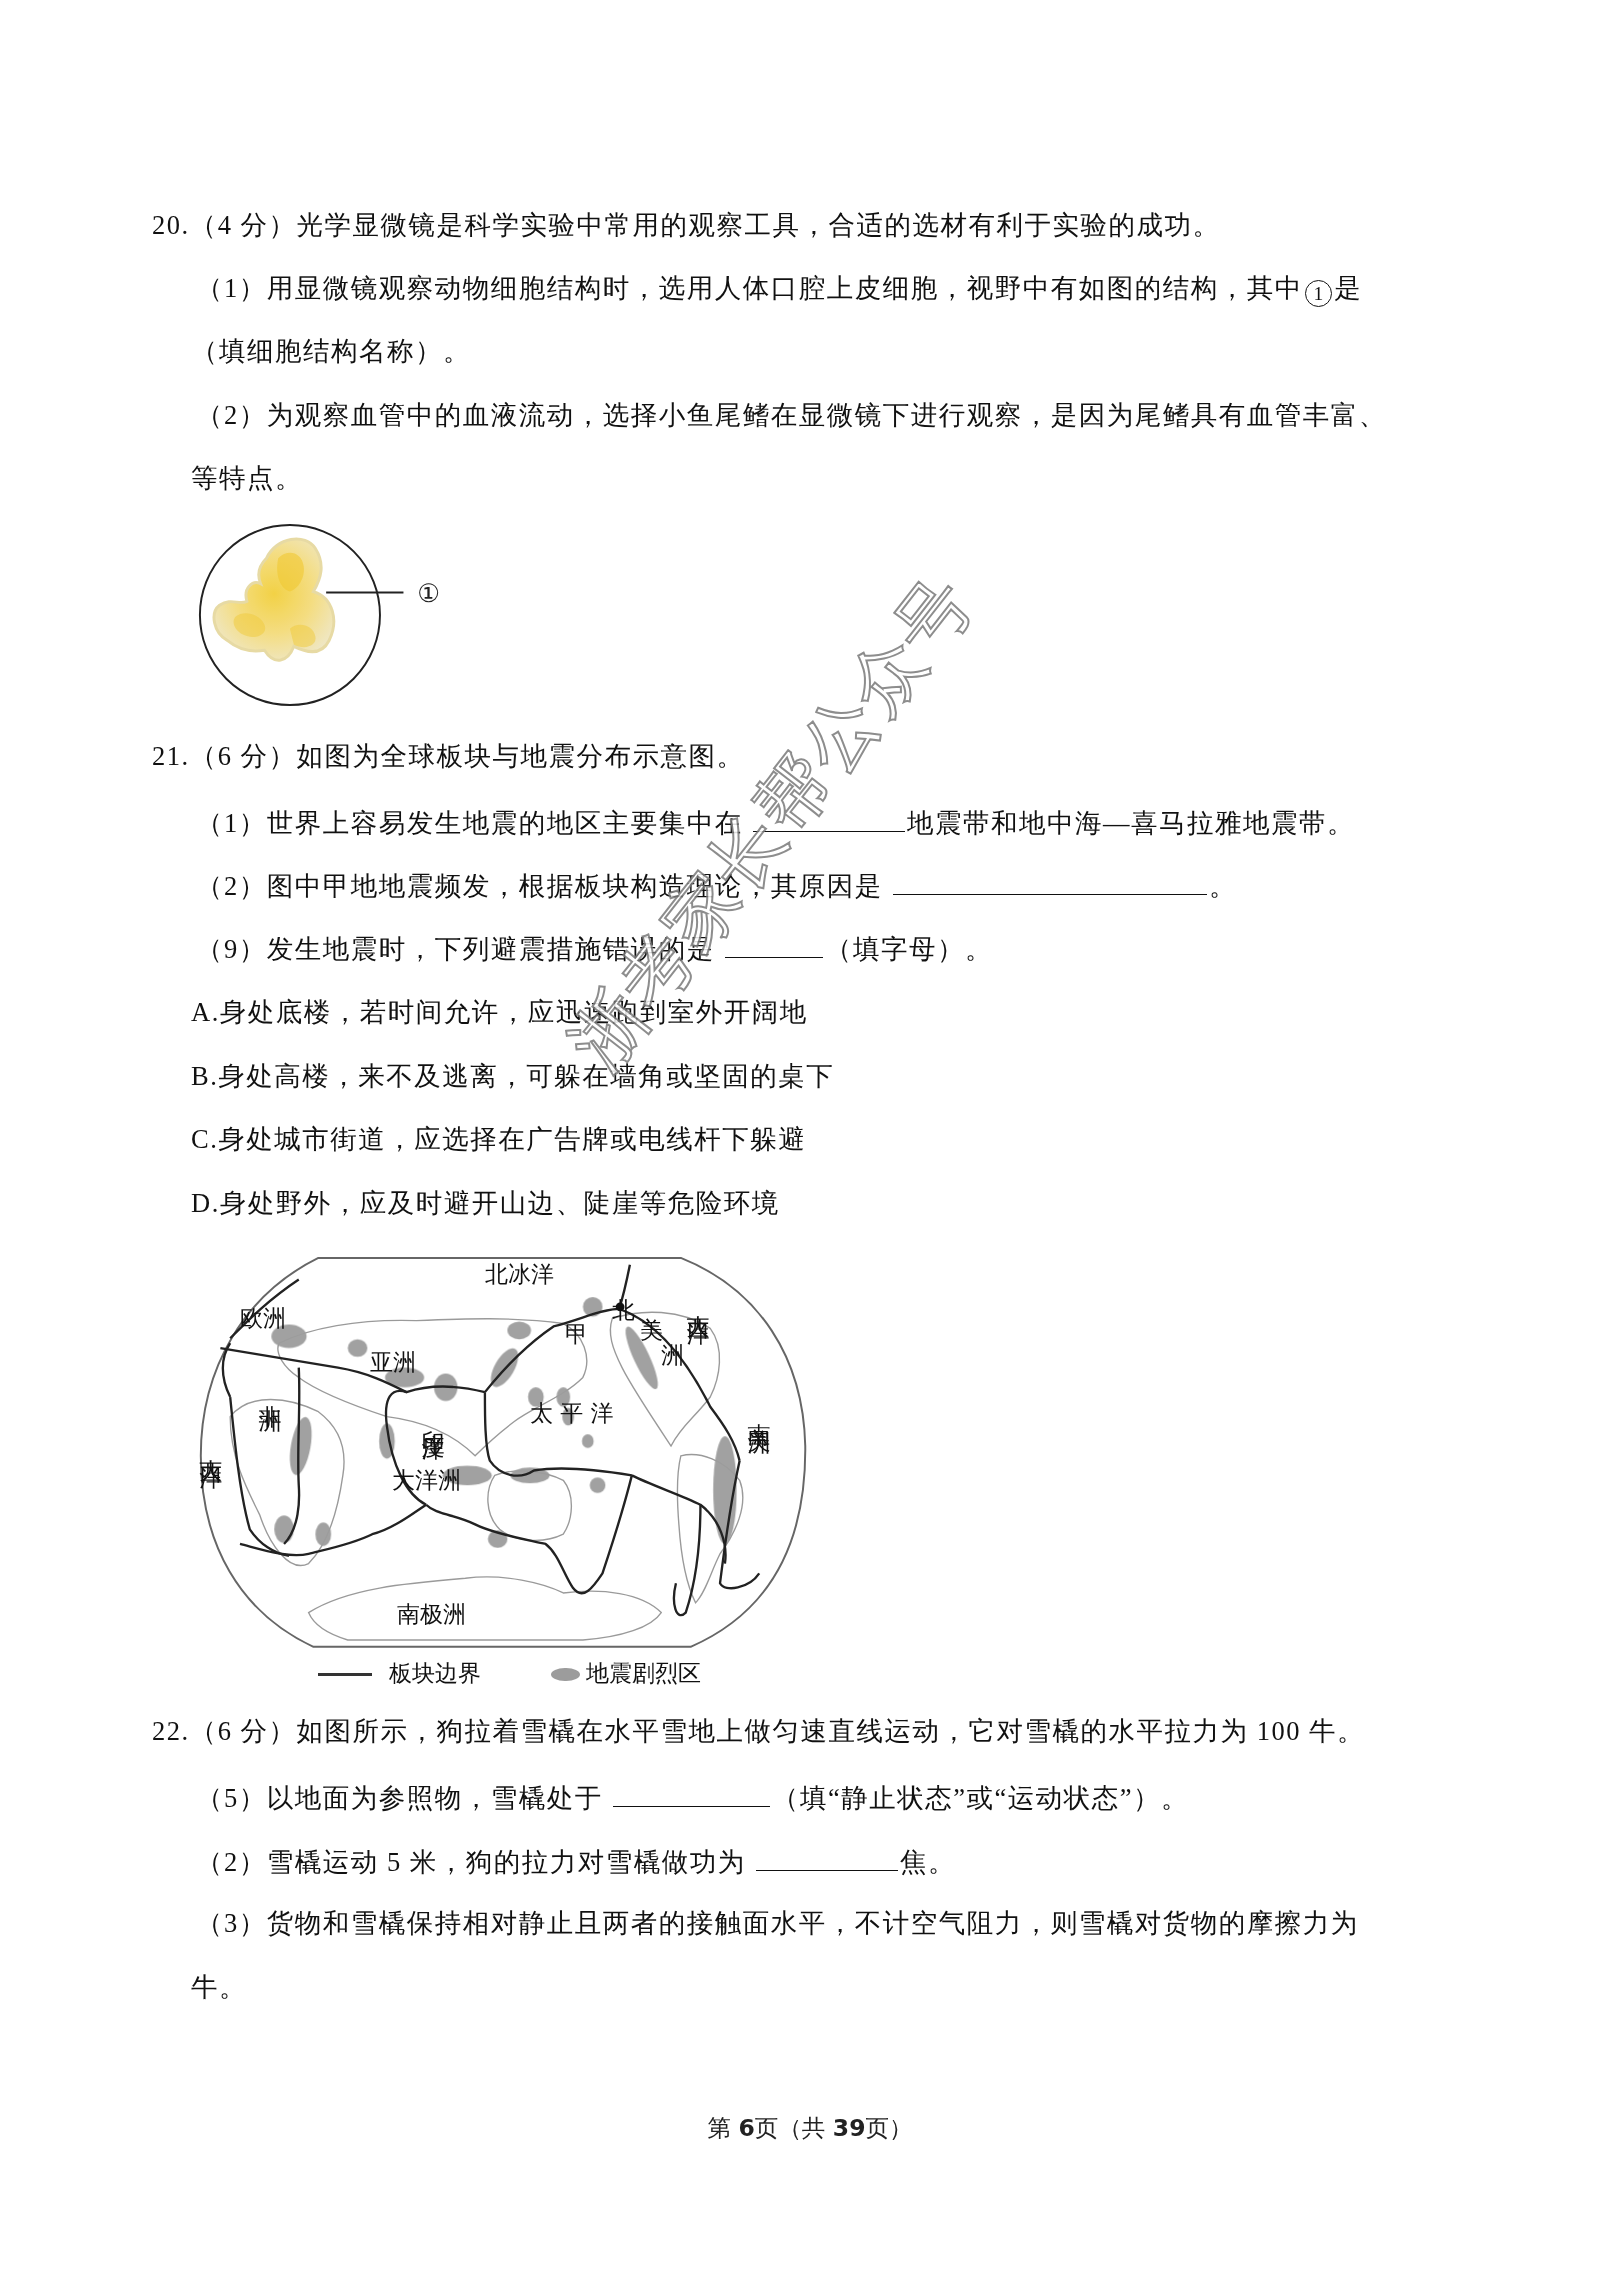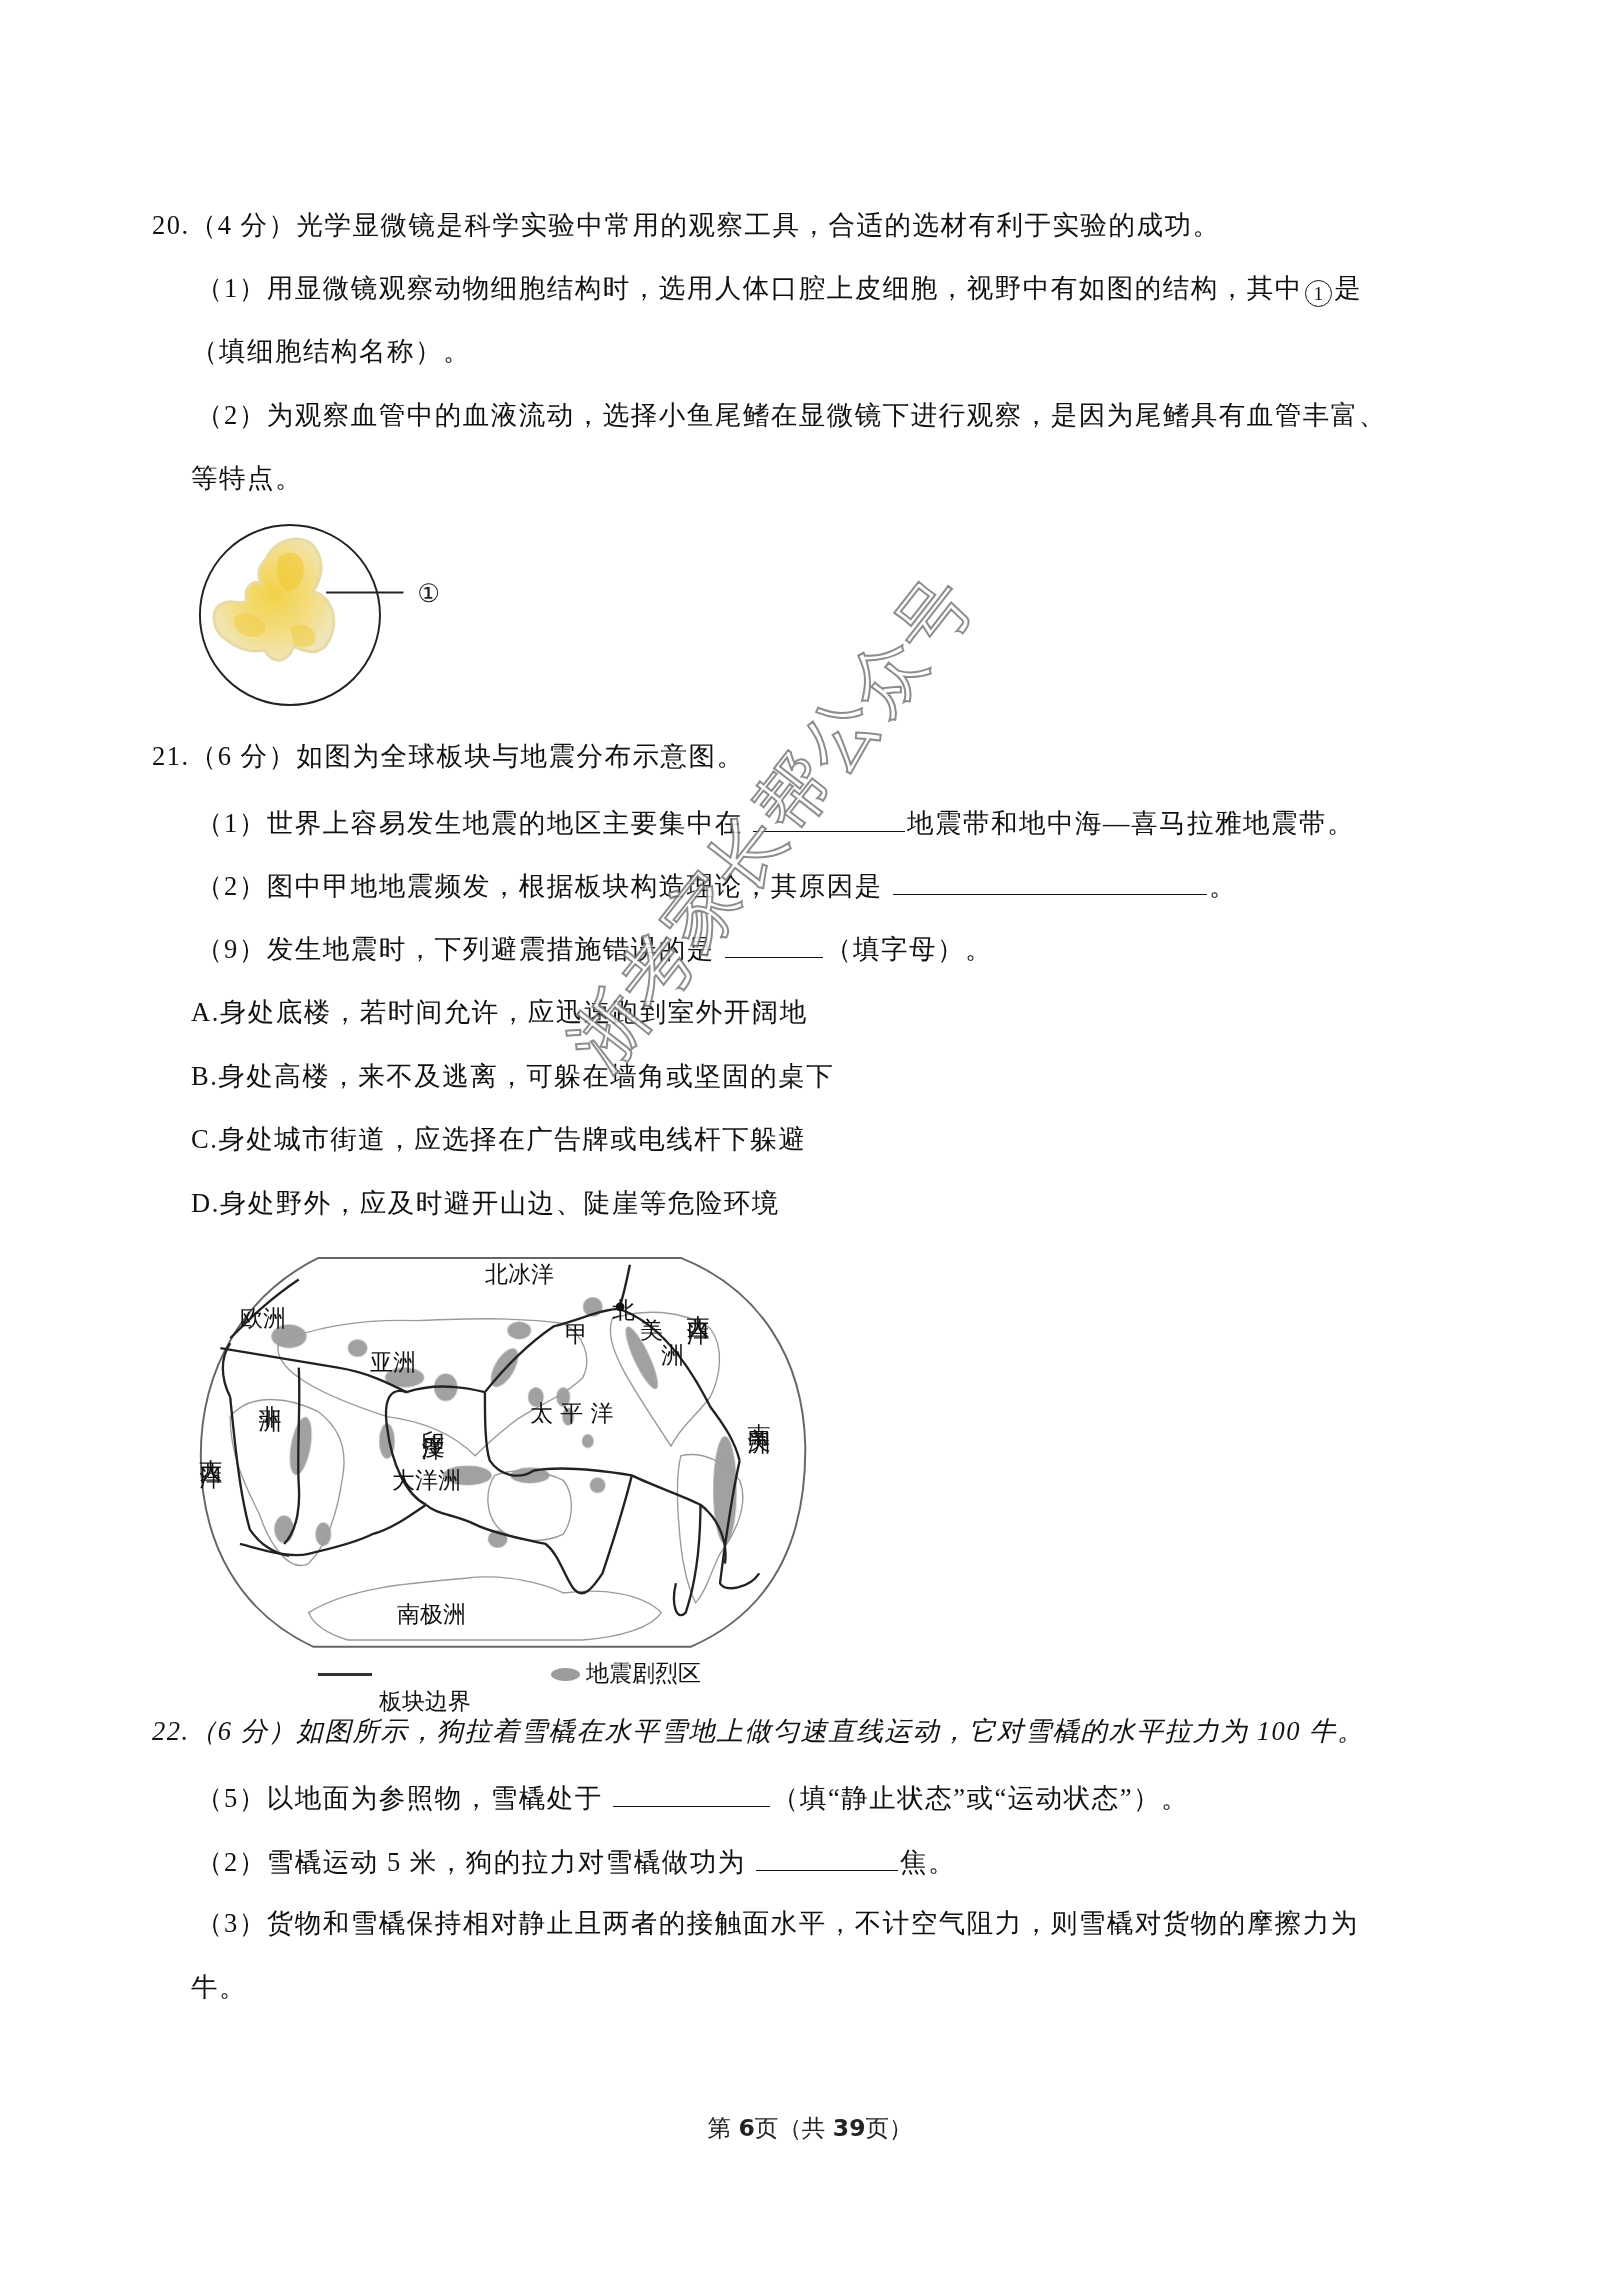--- a/index.html
+++ b/index.html
@@ -133,27 +133,27 @@
   <div class="maplabel" style="left:449px; top:69px;">美</div>
   <div class="maplabel" style="left:470px; top:94px;">洲</div>
   <div class="maplabel vert" style="left:495px; top:47px;">大西洋</div>
   <div class="maplabel vert" style="left:7.8px; top:191px;">大西洋</div>
   <div class="maplabel vert" style="left:556px; top:155px;">南美洲</div>
   <div class="maplabel" style="left:206px; top:353px;">南极洲</div>
 
   
   <div style="position:absolute; left:125px; top:410px; width:412px; height:29px;">
     <span style="position:absolute; left:2px; top:12.7px; width:54px; height:2.9px; background:#333;"></span>
-    <span class="maplabel" style="left:63px; top:2px;margin-top:28px;">板块边界</span>
+    <span class="maplabel" style="left:73px; top:2px;">板块边界</span>
     <span style="position:absolute; left:235px; top:7.8px; width:29px; height:13.7px; border-radius:50%; background:#9c9c9c;"></span>
     <span class="maplabel" style="left:270px; top:2px;">地震剧烈区</span>
   </div>
 </div>
 
-<div class="line" style="left:152px; top:1715px;font-style:italic;">22.（6 分）如图所示，狗拉着雪橇在水平雪地上做匀速直线运动，它对雪橇的水平拉力为 100 牛。</div>
+<div class="line" style="left:152px; top:1715px;">22.（6 分）如图所示，狗拉着雪橇在水平雪地上做匀速直线运动，它对雪橇的水平拉力为 100 牛。</div>
 <div class="line" style="left:196px; top:1780px;">
   <span>（5）以地面为参照物，雪橇处于 </span><span class="blank" style="width:157px;"></span><span>（填“静止状态”或“运动状态”）。</span>
 </div>
 <div class="line" style="left:196px; top:1844px;">
   <span>（2）雪橇运动 5 米，狗的拉力对雪橇做功为 </span><span class="blank" style="width:142px;"></span><span>焦。</span>
 </div>
 <div class="line" style="left:196px; top:1907px;">（3）货物和雪橇保持相对静止且两者的接触面水平，不计空气阻力，则雪橇对货物的摩擦力为</div>
 <div class="line" style="left:191px; top:1971px;">牛。</div>
 
 <div class="footer">

